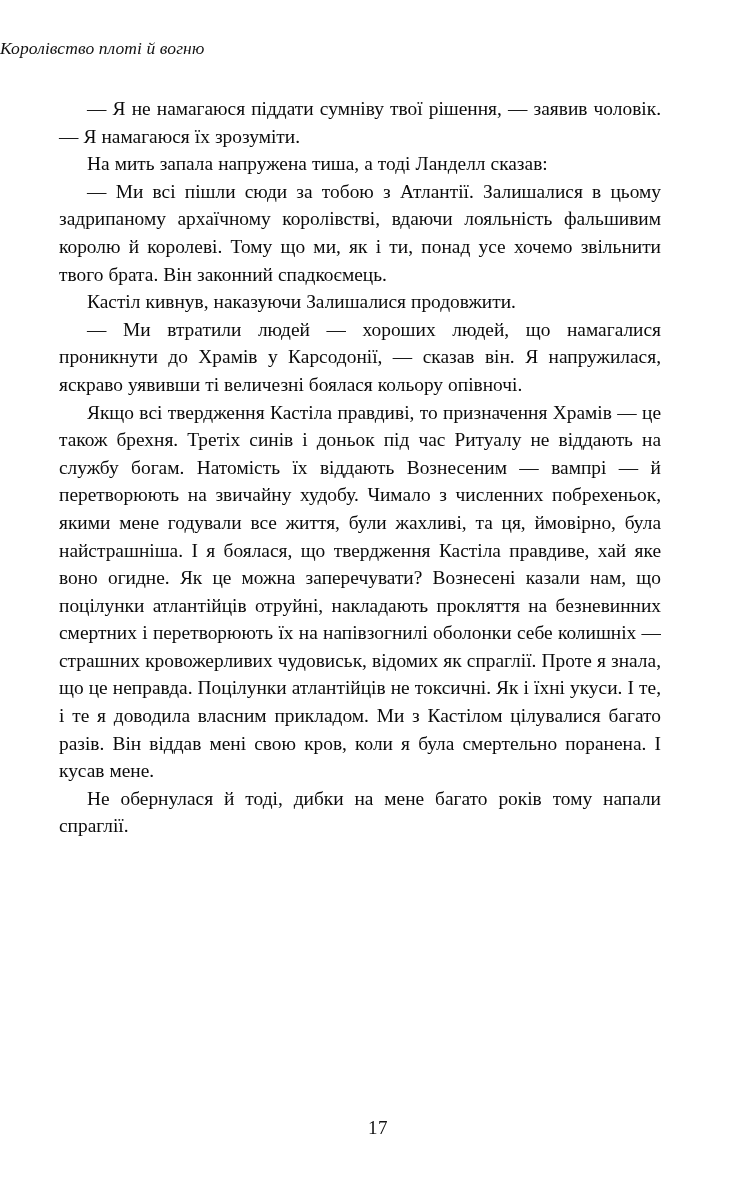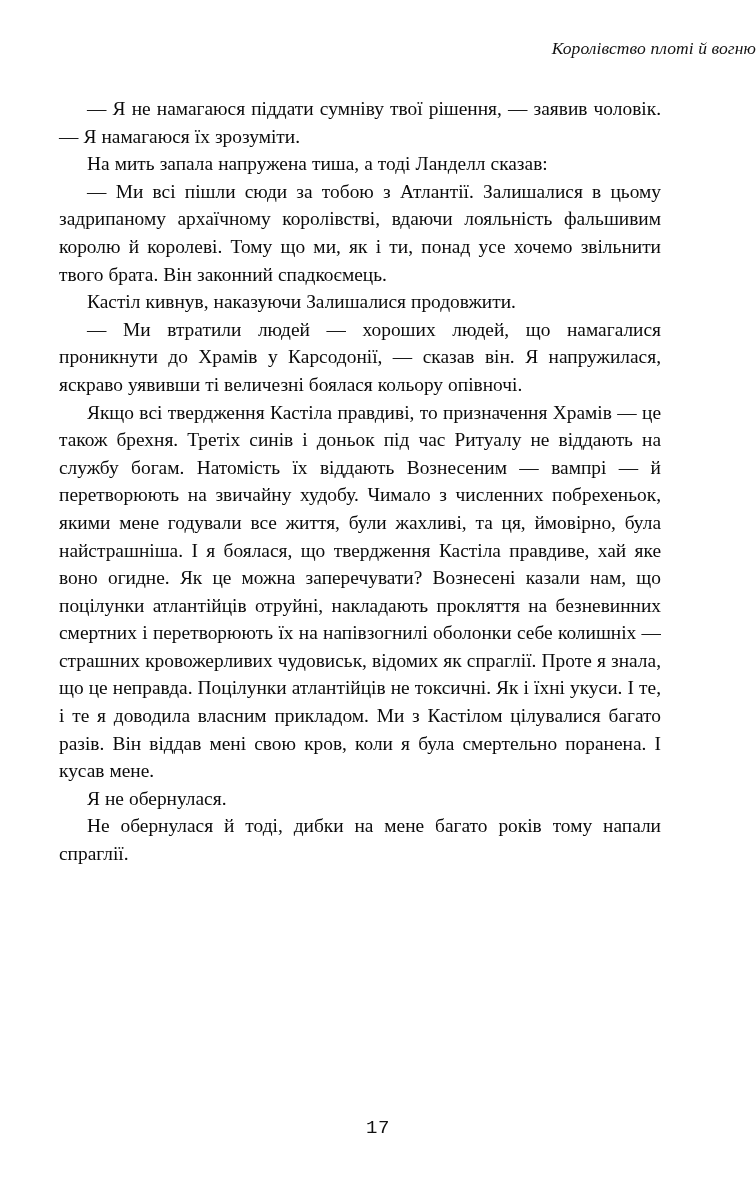--- a/index.html
+++ b/index.html
@@ -19,21 +19,21 @@
     color: #0b0b0b;
     box-sizing: border-box;
   }
 
   
   .running-header {
     position: absolute;
     top: 38px;
     left: 0;
     width: 756px;
-    text-align: right;
+    text-align: left;
     font-style: italic;
     font-size: 17.5px;
     letter-spacing: 0.1px;
     color: #111111;
     line-height: 1.2;
     white-space: nowrap;
   }
 
   
   .text-block {
@@ -61,36 +61,34 @@
     position: absolute;
     top: 1117px;
     left: 0;
     width: 756px;
     text-align: center;
     font-size: 19px;
     font-variant-numeric: oldstyle-nums;
     font-feature-settings: "onum" 1;
     color: #101010;
     letter-spacing: 0.5px;
-    font-family: Liberation Mono, monospace;
   }
 </style>
 </head>
 <body>
 
 <div class="page">
 
   <div class="running-header">Королівство плоті й вогню</div>
 
   <div class="text-block">
     <p class="para">— Я не намагаюся піддати сумніву твої рішення, — заявив чоловік. — Я намагаюся їх зрозуміти.</p>
     <p class="para">На мить запала напружена тиша, а тоді Ланделл сказав:</p>
     <p class="para">— Ми всі пішли сюди за тобою з Атлантії. Залишалися в цьому задрипаному архаїчному королівстві, вдаючи лояльність фальшивим королю й королеві. Тому що ми, як і ти, понад усе хочемо звільнити твого брата. Він законний спадкоємець.</p>
     <p class="para">Кастіл кивнув, наказуючи Залишалися продовжити.</p>
     <p class="para">— Ми втратили людей — хороших людей, що намагалися проникнути до Храмів у Карсодонії, — сказав він. Я напружилася, яскраво уявивши ті величезні боялася кольору опівночі.</p>
     <p class="para">Якщо всі твердження Кастіла правдиві, то призначення Храмів — це також брехня. Третіх синів і доньок під час Ритуалу не віддають на службу богам. Натомість їх віддають Вознесеним — вампрі — й перетворюють на звичайну худобу. Чимало з численних побрехеньок, якими мене годували все життя, були жахливі, та ця, ймовірно, була найстрашніша. І я боялася, що твердження Кастіла правдиве, хай яке воно огидне. Як це можна заперечувати? Вознесені казали нам, що поцілунки атлантійців отруйні, накладають прокляття на безневинних смертних і перетворюють їх на напівзогнилі оболонки себе колишніх — страшних кровожерливих чудовиськ, відомих як спраглії. Проте я знала, що це неправда. Поцілунки атлантійців не токсичні. Як і їхні укуси. І те, і те я доводила власним прикладом. Ми з Кастілом цілувалися багато разів. Він віддав мені свою кров, коли я була смертельно поранена. І кусав мене.</p>
-    <p class="para">Я не обернулася.</p>
     <p class="para">Не обернулася й тоді, дибки на мене багато років тому напали спраглії.</p>
   </div>
 
   <div class="folio">17</div>
 
 </div>
 
 </body></html>

